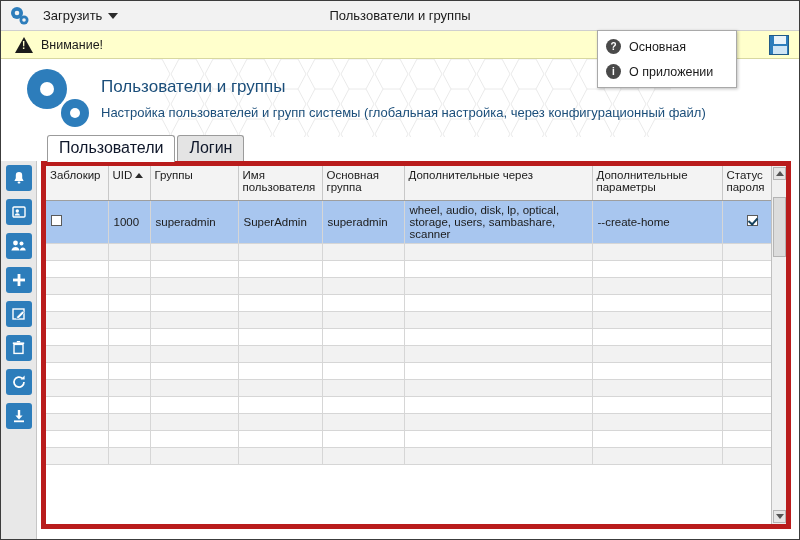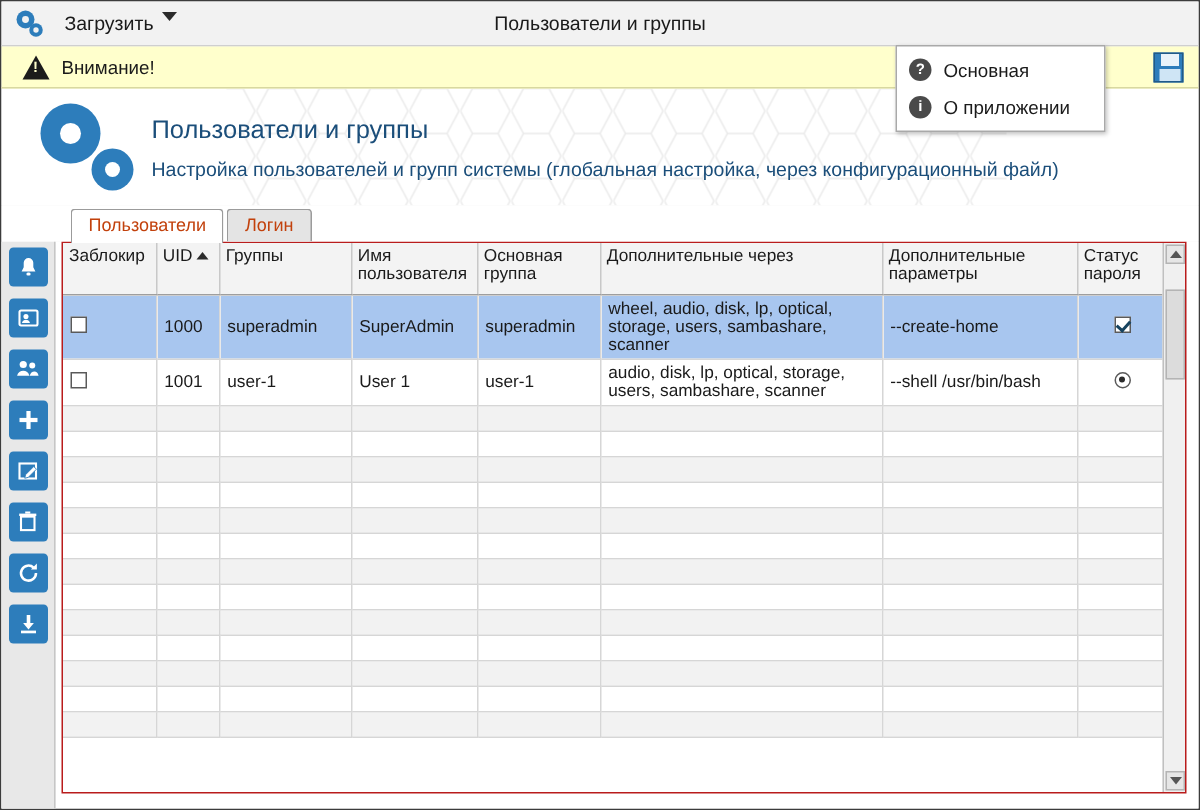--- a/index.html
+++ b/index.html
@@ -26,21 +26,21 @@
     height: 30px;
     background: #f2f2f2;
     border-bottom: 1px solid #cfcfcf;
     display: flex;
     align-items: center;
     flex: 0 0 30px;
   }
   .tb-left { display: flex; align-items: center; gap: 8px; padding-left: 8px; }
   .app-gear { width: 22px; height: 22px; position: relative; }
   .menu-btn {
-    display: flex; align-items: flex-start; gap: 6px;
+    display: flex; align-items: center; gap: 6px;
     font-size: 13px; color: #1a1a1a; padding: 2px 4px; cursor: default;
   }
   .caret {
     width: 0; height: 0;
     border-left: 5px solid transparent;
     border-right: 5px solid transparent;
     border-top: 6px solid #2b2b2b;
     display: inline-block;
   }
   .tb-title {
@@ -169,23 +169,23 @@
     height: 24px;
     flex: 0 0 24px;
     background: #ffffff;
     position: relative;
     z-index: 3;
   }
   .tab {
     border: 1px solid #9b9b9b;
     border-bottom: none;
     padding: 3px 11px 4px 11px;
-    font-size: 12px;
+    font-size: 16px;
     background: #e4e4e4;
-    color: #c2410c;
+    color: #0f172a;
     margin-right: 2px;
     border-radius: 3px 3px 0 0;
     cursor: default;
     margin-top: 45px;
   }
   .tab.active { background: #ffffff; position: relative; top: 1px; padding-bottom: 5px; }
 
   
   .body {
     flex: 1 1 auto;
@@ -211,21 +211,21 @@
     position: relative;
     display: flex; align-items: center; justify-content: center;
     color: #ffffff;
     font-size: 14px;
     cursor: default;
   }
 
   .tablewrap {
     flex: 1 1 auto;
     margin: 0 8px 10px 4px;
-    border: 1px solid #b91c1c;
+    border: 5px solid #b91c1c;
     background: #ffffff;
     display: flex;
     flex-direction: column;
     overflow: hidden;
   }
   table { border-collapse: collapse; width: 100%; table-layout: fixed; }
   thead th {
     background: #f3f3f3;
     border-right: 1px solid #c8c8c8;
     border-bottom: 1px solid #9e9e9e;
@@ -490,30 +490,20 @@
               <tr class="selected">
                 <td><span class="chk"></span></td>
                 <td>1000</td>
                 <td>superadmin</td>
                 <td>SuperAdmin</td>
                 <td>superadmin</td>
                 <td>wheel, audio, disk, lp, optical, storage, users, sambashare, scanner</td>
                 <td>--create-home</td>
                 <td style="border-right:none;text-align:center"><span class="chk checked"></span></td>
               </tr>
-              <tr>
-                <td><span class="chk"></span></td>
-                <td>1001</td>
-                <td>user-1</td>
-                <td>User 1</td>
-                <td>user-1</td>
-                <td>audio, disk, lp, optical, storage, users, sambashare, scanner</td>
-                <td>--shell /usr/bin/bash</td>
-                <td style="border-right:none;text-align:center"><span class="radio"></span></td>
-              </tr>
               <tr class="empty alt">
                   <td></td>
                   <td></td>
                   <td></td>
                   <td></td>
                   <td></td>
                   <td></td>
                   <td></td>
                   <td style="border-right:none"></td>
                 </tr>

